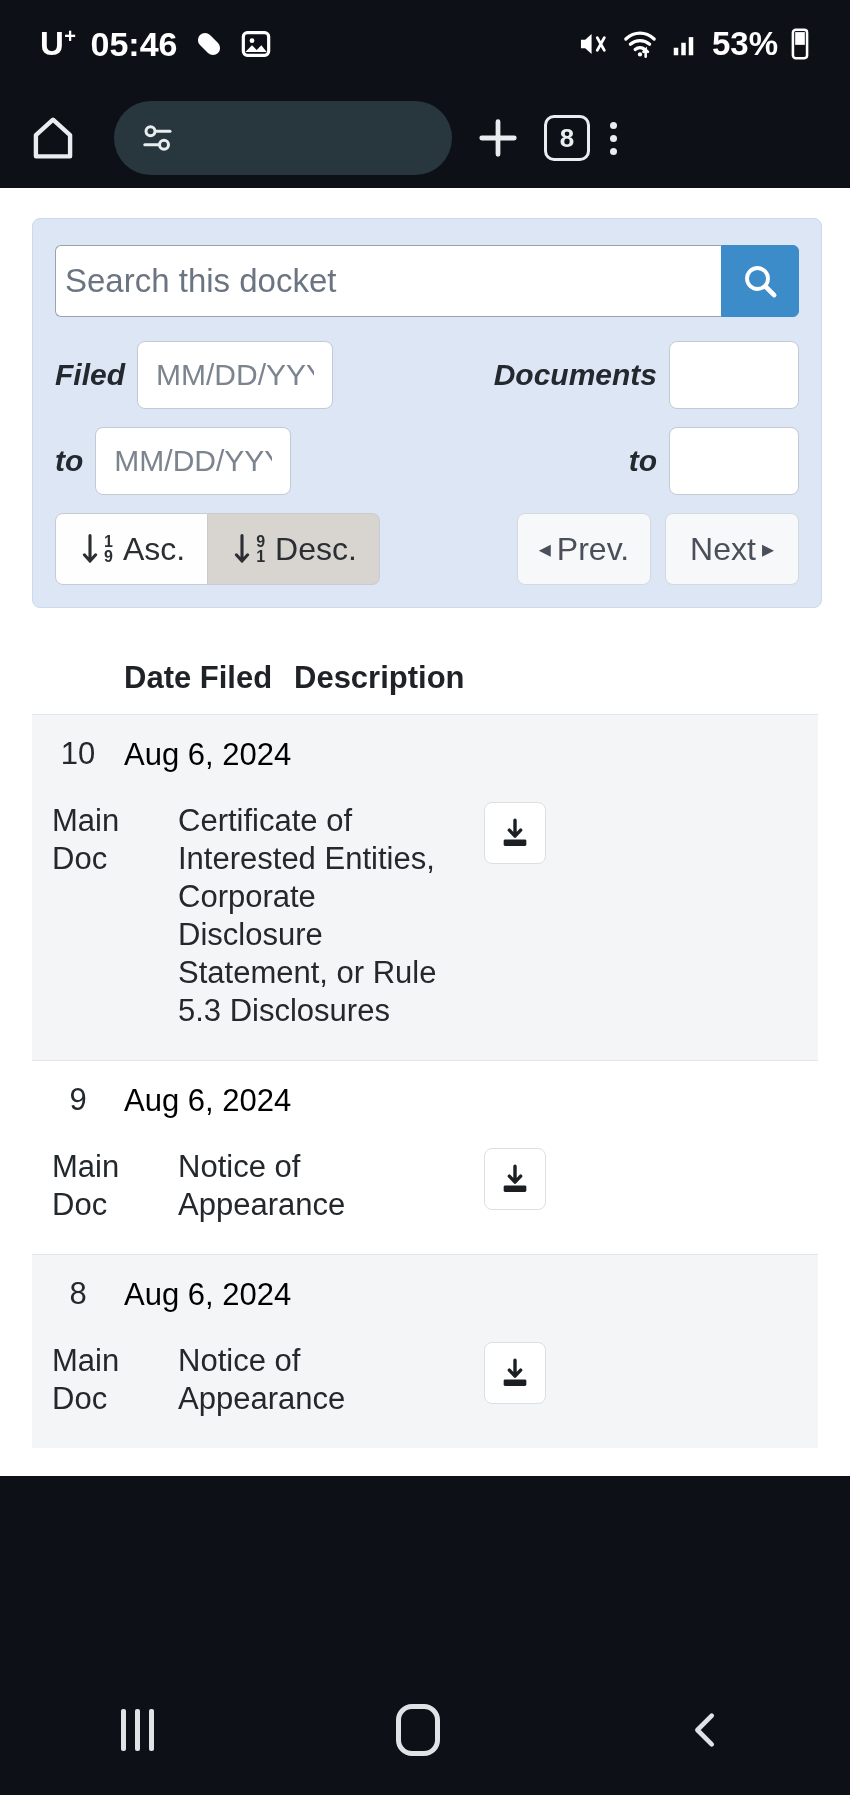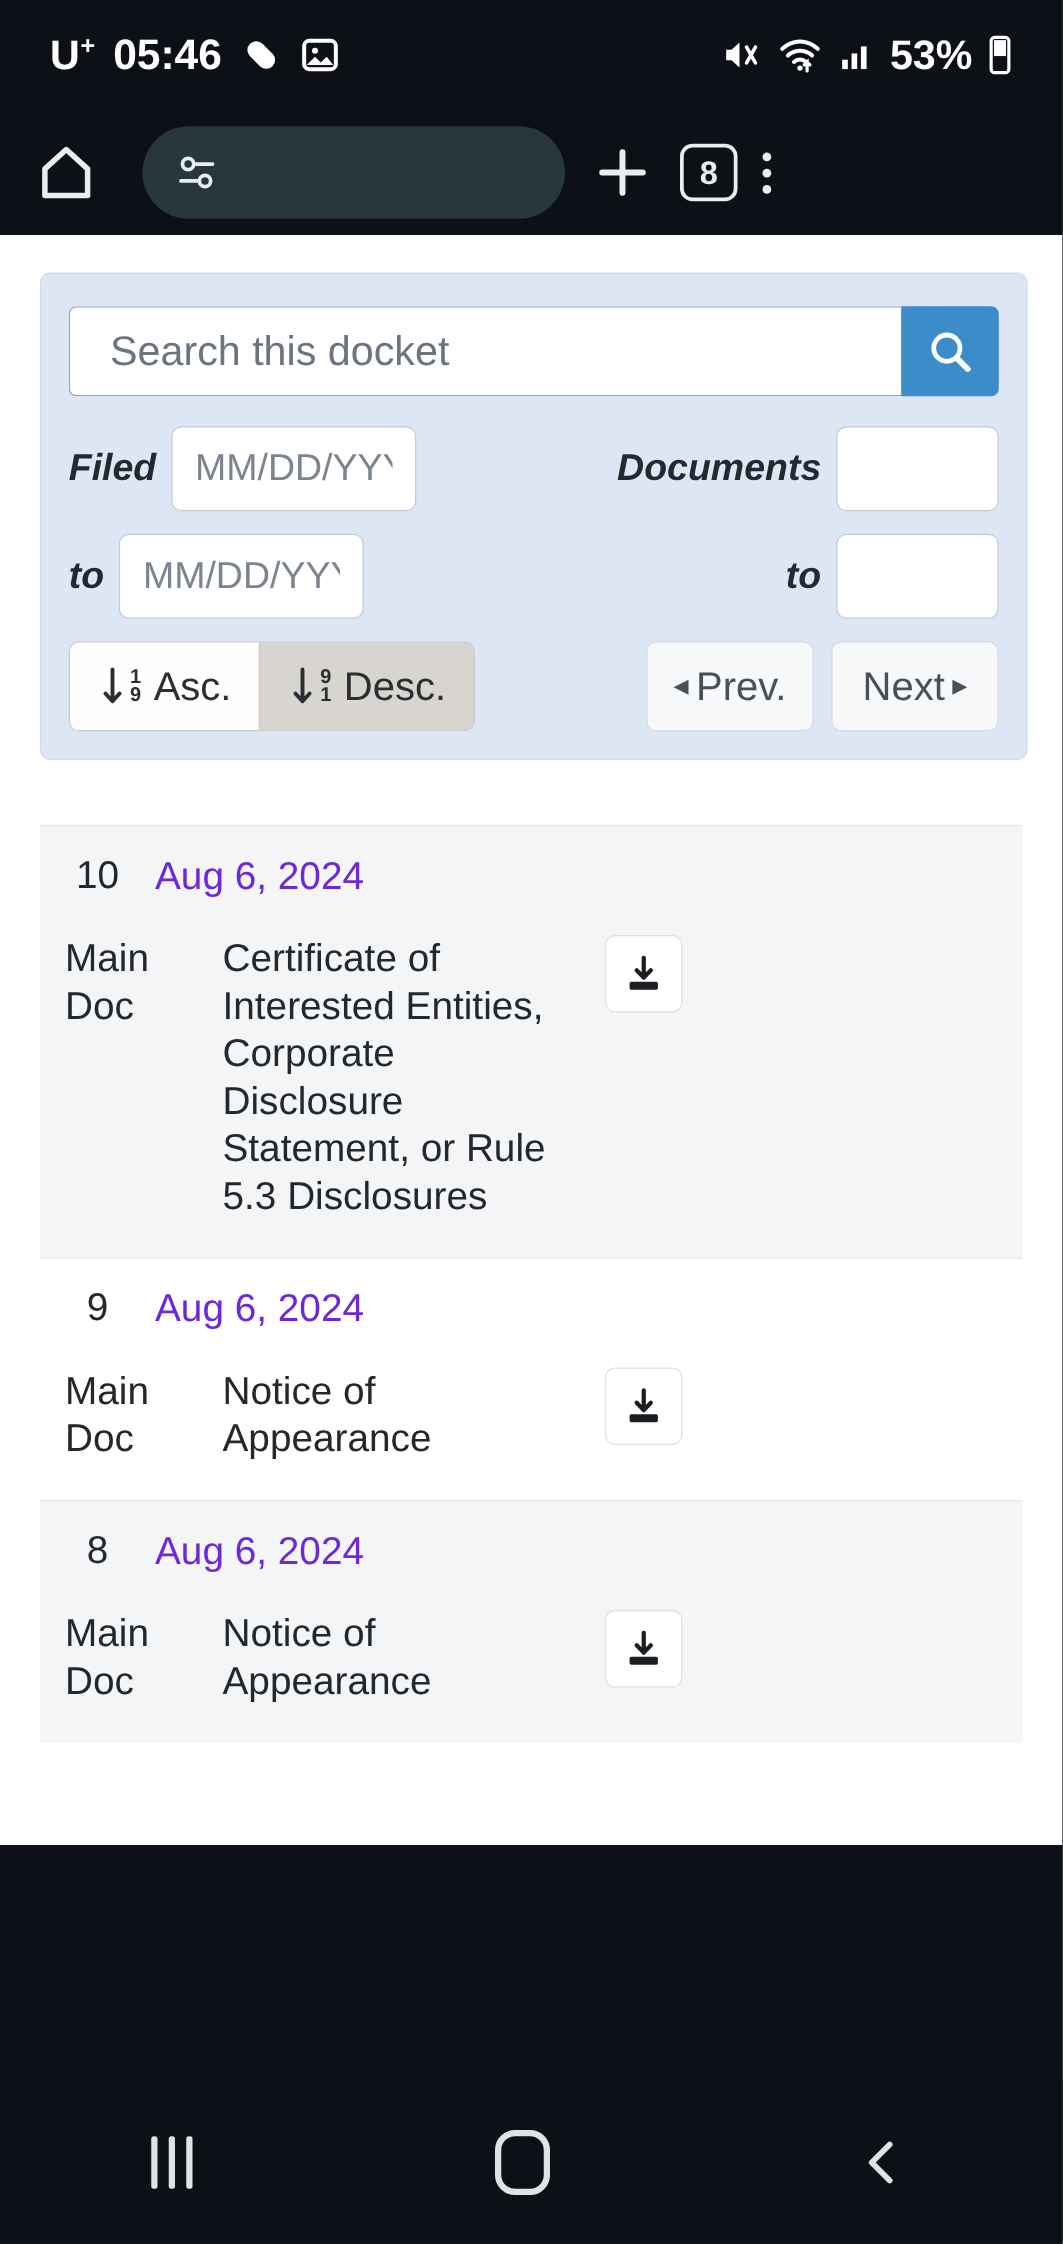--- a/index.html
+++ b/index.html
@@ -51,21 +51,21 @@
   }
 
   
   .search-panel {
     margin: 30px 28px 0 32px; background: #dde6f5; border: 1px solid #cdd9ee;
     border-radius: 8px; padding: 26px 22px 22px 22px;
   }
   .search-row { display: flex; height: 72px; }
   .search-input {
     flex: 1; height: 72px; border: 1px solid #9aa3ad; border-right: none;
-    border-radius: 6px 0 0 6px; background: #fff; padding: 0 32px;
+    border-radius: 6px 0 0 6px; background: #fff; padding: 0 9px;
     font-size: 33px; color: #555f6b; font-family: "Liberation Sans", sans-serif;
     outline: none;
   }
   .search-input::placeholder { color: #6b7481; }
   .search-btn {
     width: 78px; height: 72px; background: #3d8cca; border: 1px solid #3d8cca;
     border-radius: 0 6px 6px 0; display: flex; align-items: center; justify-content: center;
     cursor: pointer;
   }
 
@@ -110,21 +110,21 @@
   .thead { display: flex; padding: 0 0 18px 0; }
   .th { font-size: 31px; font-weight: 700; color: #1f2328; }
   .th-num { width: 92px; }
   .th-date { width: 170px; }
   .th-desc { flex: 1; }
 
   .row { border-top: 1px solid #e3e5e8; padding: 21px 0 30px 0; }
   .row.alt { background: #f4f5f6; }
   .row-top { display: flex; }
   .r-num { width: 92px; font-size: 31px; color: #23282d; text-align: center; }
-  .r-date { width: 170px; font-size: 31px; color: #6d28d9; line-height: 38px; }
+  .r-date { width: 170px; font-size: 31px; color: #000000; line-height: 38px; }
   .row-body { display: flex; margin-top: 28px; }
   .r-kind { width: 92px; font-size: 31px; color: #23282d; line-height: 38px; padding-left: 20px; }
   .r-desc { width: 268px; font-size: 31px; color: #23282d; line-height: 38px; margin-left: 54px; }
   .r-dl { margin-left: 38px; }
   .dlbtn {
     width: 62px; height: 62px; border: 1px solid #dcdfe3; border-radius: 8px;
     background: #fff; display: flex; align-items: center; justify-content: center;
     cursor: pointer;
   }
 
@@ -288,20 +288,25 @@
           </div>
           <div class="pagebtn">
             <span>Next</span>
             <span class="tri">▸</span>
           </div>
         </div>
       </div>
     </div>
 
     <div class="table-wrap">
+      <div class="thead">
+        <div class="th th-num"></div>
+        <div class="th th-date">Date Filed</div>
+        <div class="th th-desc">Description</div>
+      </div>
 
       <div class="row alt">
         <div class="row-top">
           <div class="r-num">10</div>
           <div class="r-date">Aug 6, 2024</div>
         </div>
         <div class="row-body">
           <div class="r-kind">Main Doc</div>
           <div class="r-desc">Certificate of Interested Entities, Corporate Disclosure Statement, or Rule 5.3 Disclosures</div>
           <div class="r-dl">

